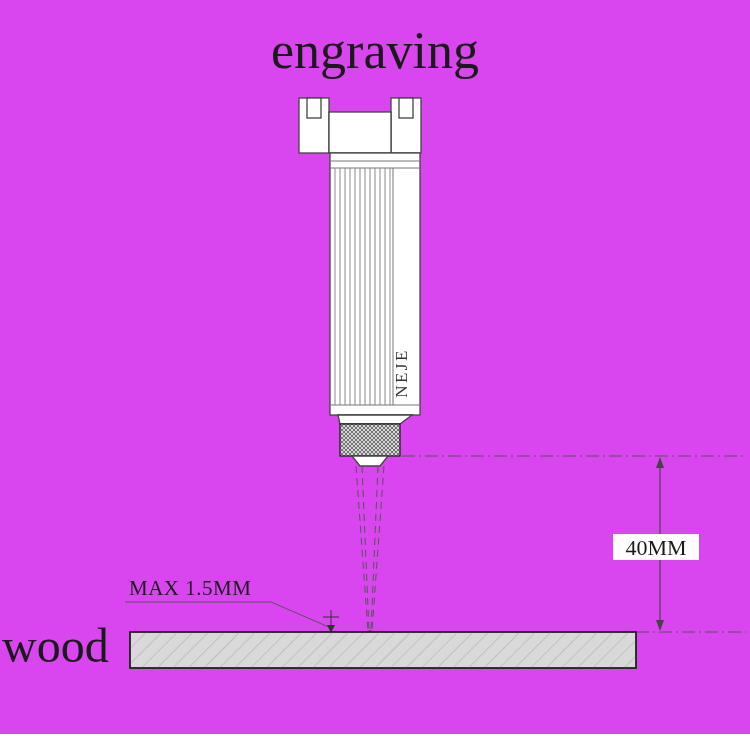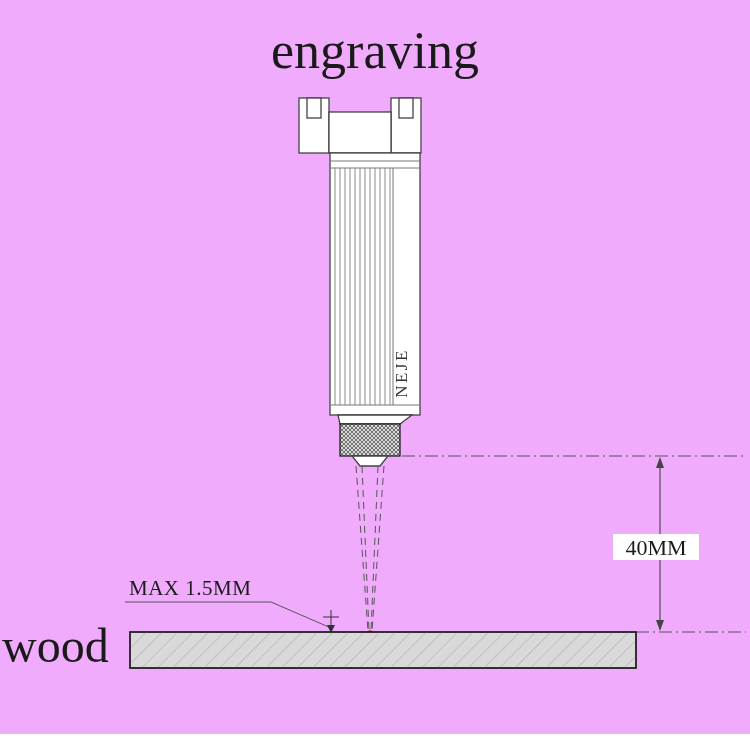--- a/index.html
+++ b/index.html
@@ -1,16 +1,16 @@
 <!DOCTYPE html>
 <html><head>
 <meta charset="utf-8">
 <style>
   html,body{margin:0;padding:0;background:#ffffff;width:750px;height:750px;overflow:hidden;}
-  .canvas{position:relative;width:750px;height:734px;background:#f0abfc;}
+  .canvas{position:relative;width:750px;height:734px;background:#d946ef;}
   svg{display:block;}
   text{font-family:"Liberation Serif","DejaVu Serif",serif;fill:#1a1a1a;}
   .title-text{font-size:52px;}
   .wood-text{font-size:48px;}
   .dim-text{font-size:22px;}
   .depth-text{font-size:21px;letter-spacing:0.5px;}
   .brand-text{font-size:17px;letter-spacing:2.5px;fill:#333;}
   .outline{fill:#ffffff;stroke:#444;stroke-width:1.3;}
   .thinline{stroke:#777;stroke-width:1;}
   .construct{stroke:#555;stroke-width:1;fill:none;}

